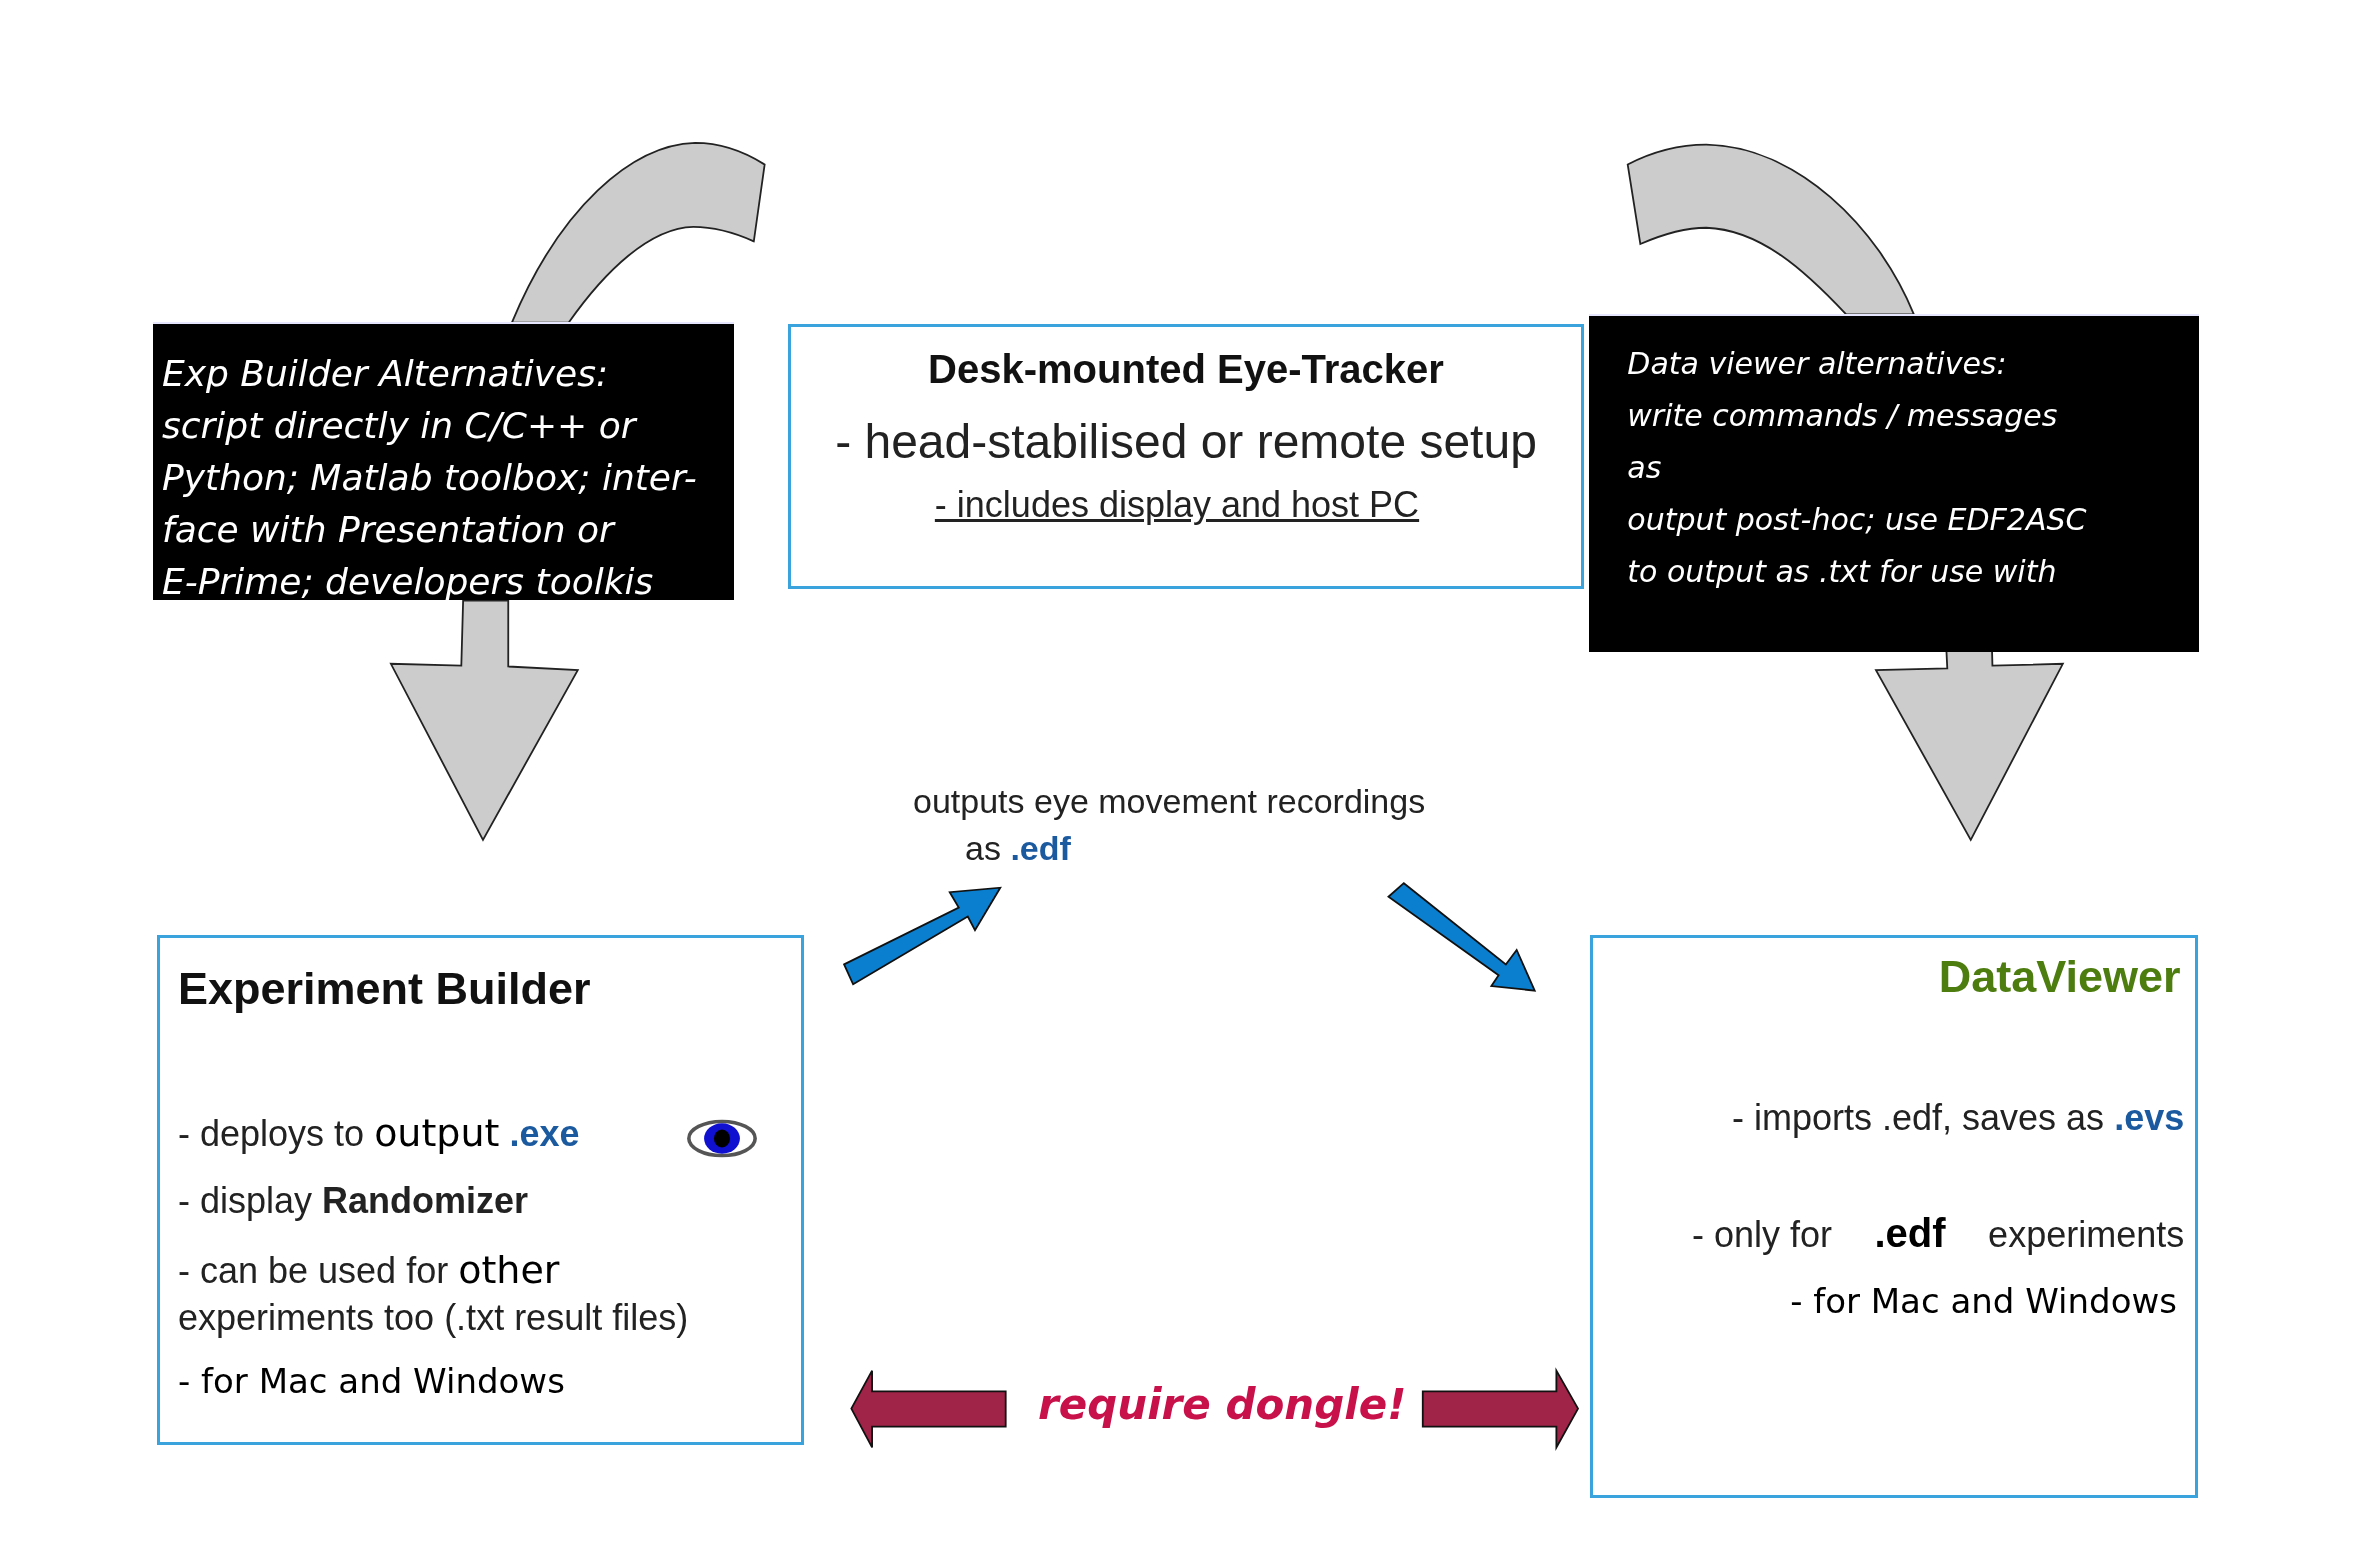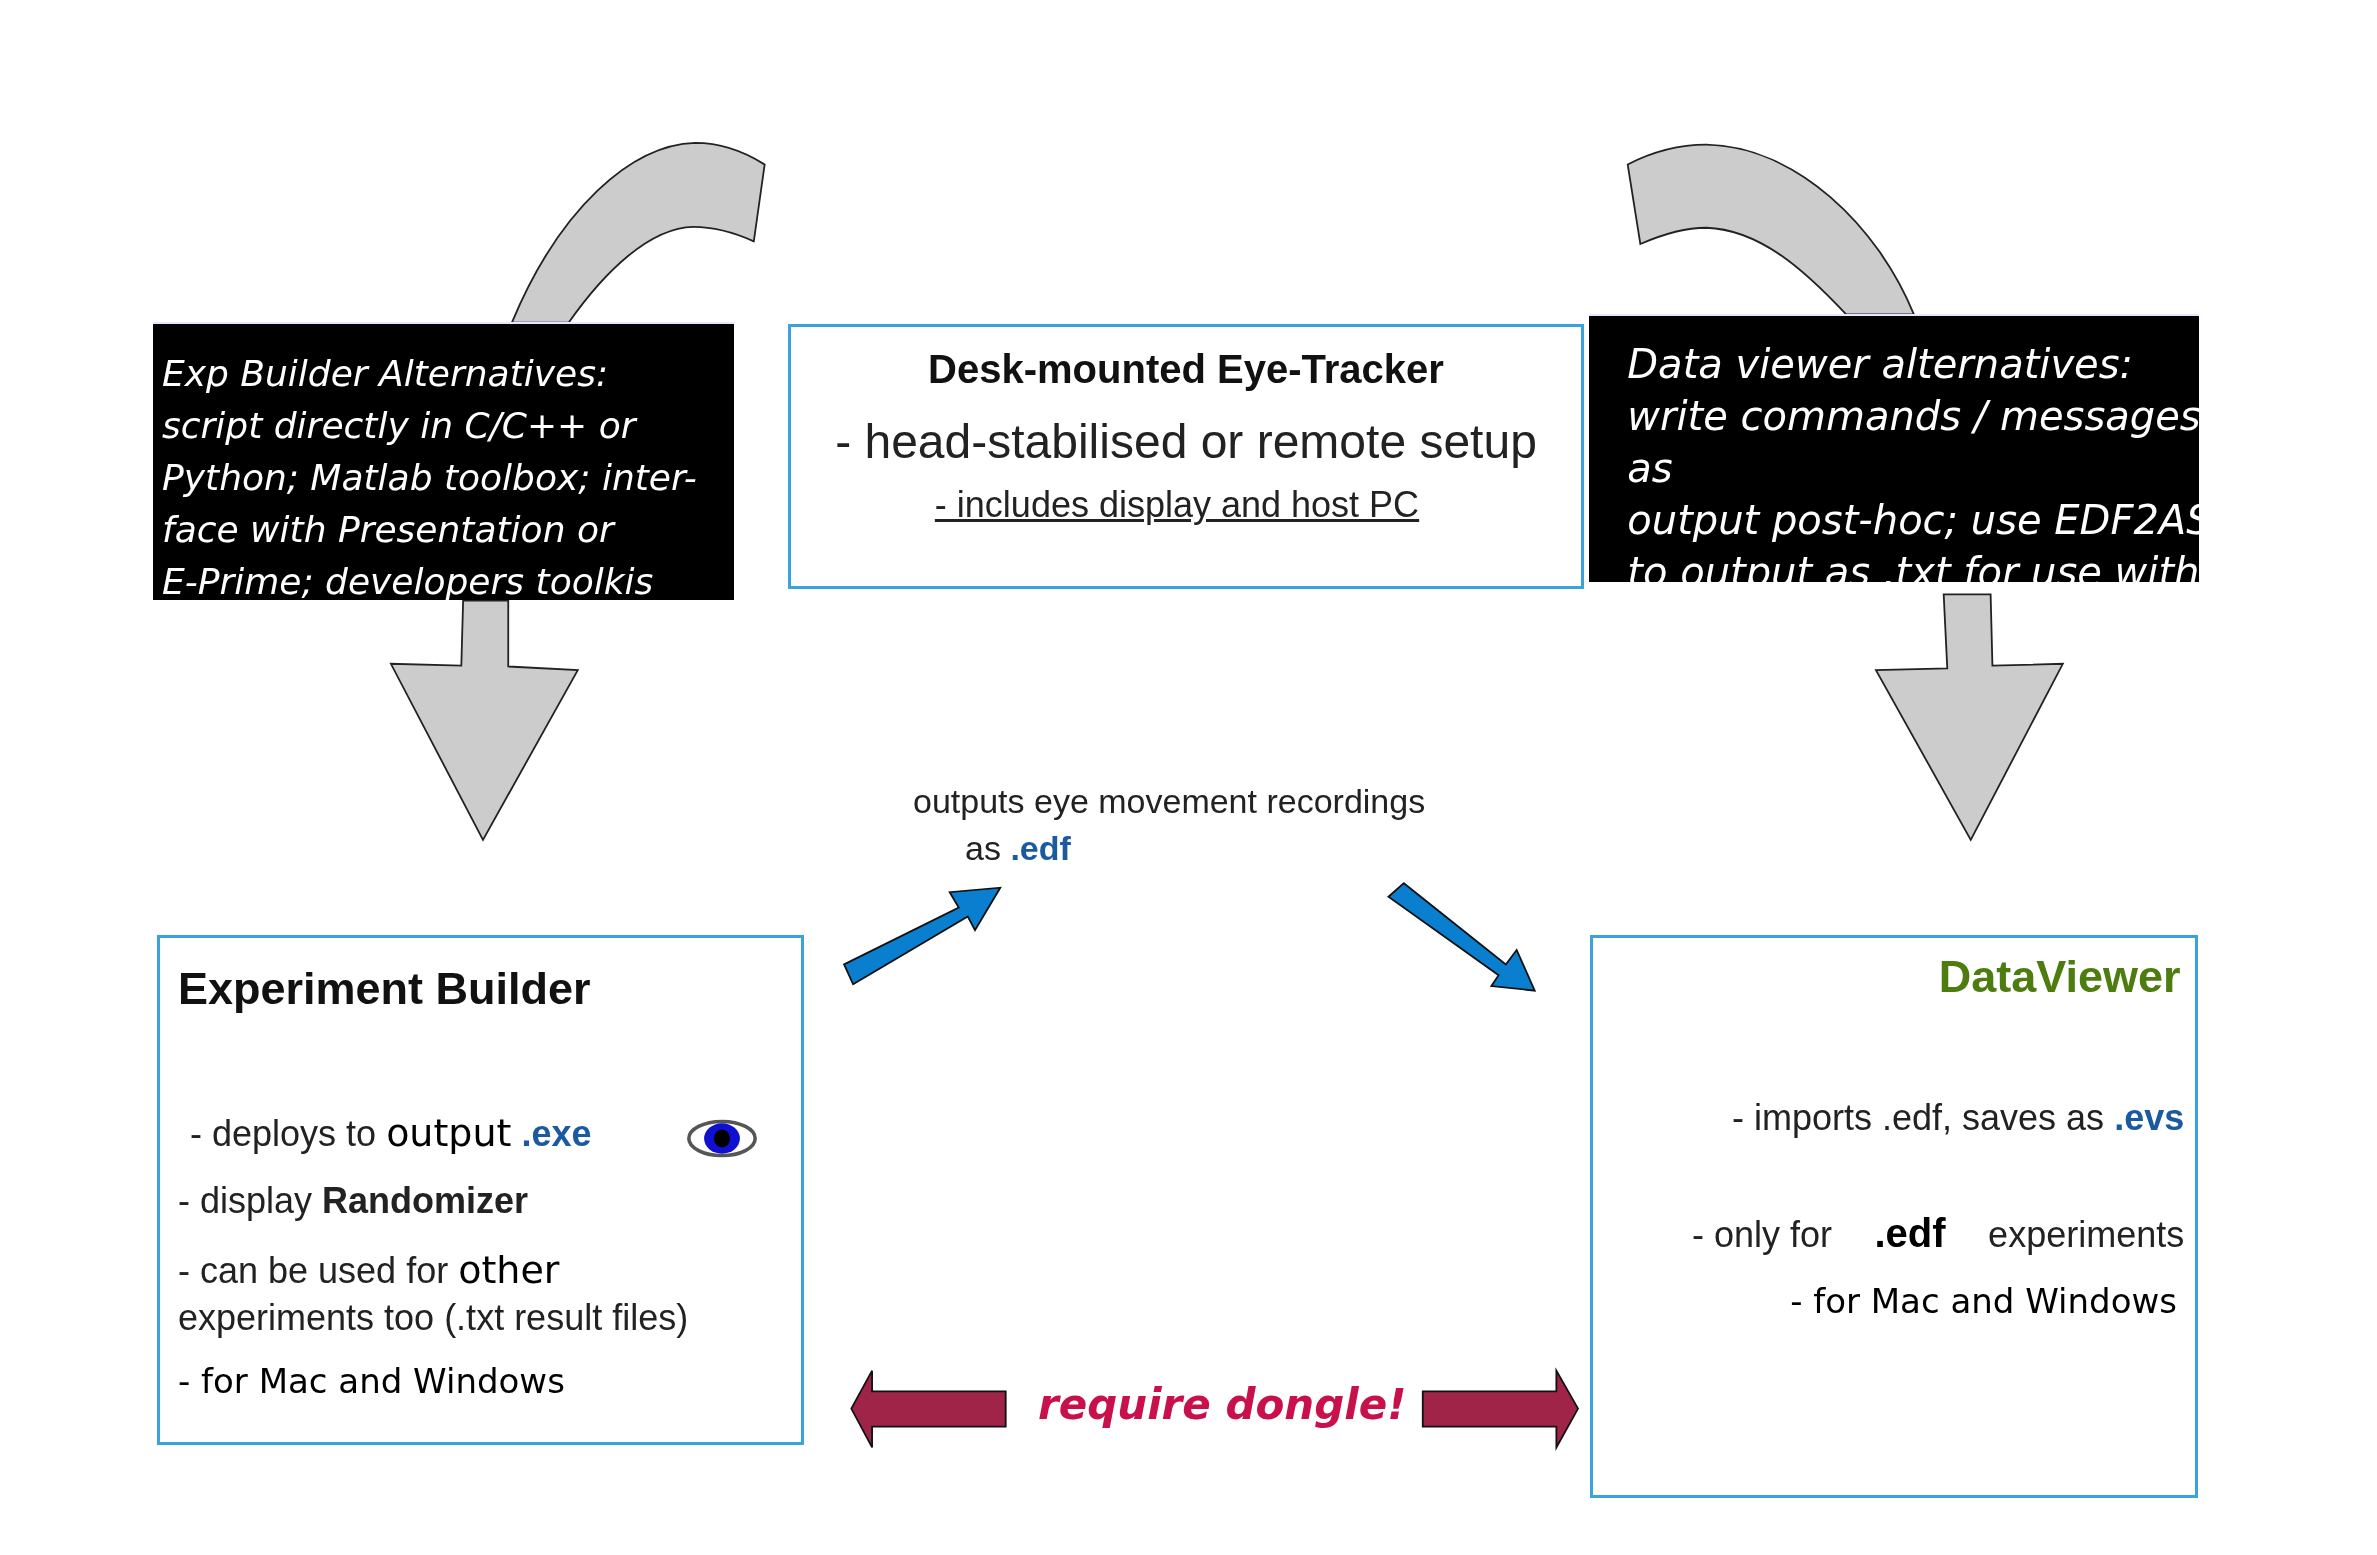--- a/index.html
+++ b/index.html
@@ -43,39 +43,39 @@
   <span class="line">face with Presentation or</span>
   <span class="line">E-Prime; developers toolkis</span>
 </div>
 
 <div class="bluebox" style="left:788px; top:324px; width:796px; height:265px;padding-left:33px;">
   <div class="abs cond" style="left:0; right:0; top:20px; text-align:center; font-size:40px; font-weight:bold; color:#111;">Desk-mounted Eye-Tracker</div>
   <div class="abs cond" style="left:0; right:0; top:87px; text-align:center; font-size:48px; color:#222;">- head-stabilised or remote setup</div>
   <div class="abs cond" style="left:0; right:0; top:157px; text-align:center; font-size:36px; color:#222; padding-right:18px;text-decoration:underline;">- includes display and host PC</div>
 </div>
 
-<div class="blackbox" style="left:1611px; top:314px; width:610px; height:268px; padding:21.7px 7.2px 0 38px; font-size:40px; line-height:52px; margin-left:-21.7px;">
+<div class="blackbox" style="left:1611px; top:314px; width:610px; height:338px; padding:21.7px 7.2px 0 38px; font-size:30px; line-height:52px; margin-left:-21.7px;">
   <span class="line">Data viewer alternatives:</span>
   <span class="line">write commands / messages</span>
   <span class="line">as</span>
   <span class="line">output post-hoc; use EDF2ASC</span>
   <span class="line">to output as .txt for use with</span>
 </div>
 
 <div class="abs cond" style="left:913px; top:778px; font-size:34px; color:#222; line-height:47px;">
   <div>outputs eye movement recordings</div>
   <div style="padding-left:52px;">
     <span>as</span>
     <span class="hl">.edf</span>
   </div>
 </div>
 
 <div class="bluebox" style="left:157px; top:935px; width:647px; height:510px;padding-left:28px;">
   <div class="abs cond" style="left:18px; top:25px; font-size:45px; font-weight:bold; color:#111;">Experiment Builder</div>
-  <div class="abs cond" style="left:30px; top:173px; font-size:36px; color:#222; white-space:nowrap;text-align:center;">
+  <div class="abs cond" style="left:18px; top:173px; font-size:36px; color:#222; white-space:nowrap;text-align:center;">
     <span>- deploys to</span>
     <span style="font-family:'DejaVu Sans',sans-serif; font-size:38px; color:#000;">output</span>
     <span class="hl">.exe</span>
   </div>
   <div class="abs" style="left:526px; top:179px;">
     <svg width="72" height="43" viewBox="0 0 80 48">
       <ellipse cx="40" cy="24" rx="37" ry="19" fill="#fff" stroke="#555" stroke-width="4"></ellipse>
       <ellipse cx="40" cy="24" rx="20" ry="17" fill="#1010d0"></ellipse>
       <ellipse cx="40" cy="24" rx="9" ry="10" fill="#000"></ellipse>
     </svg>

